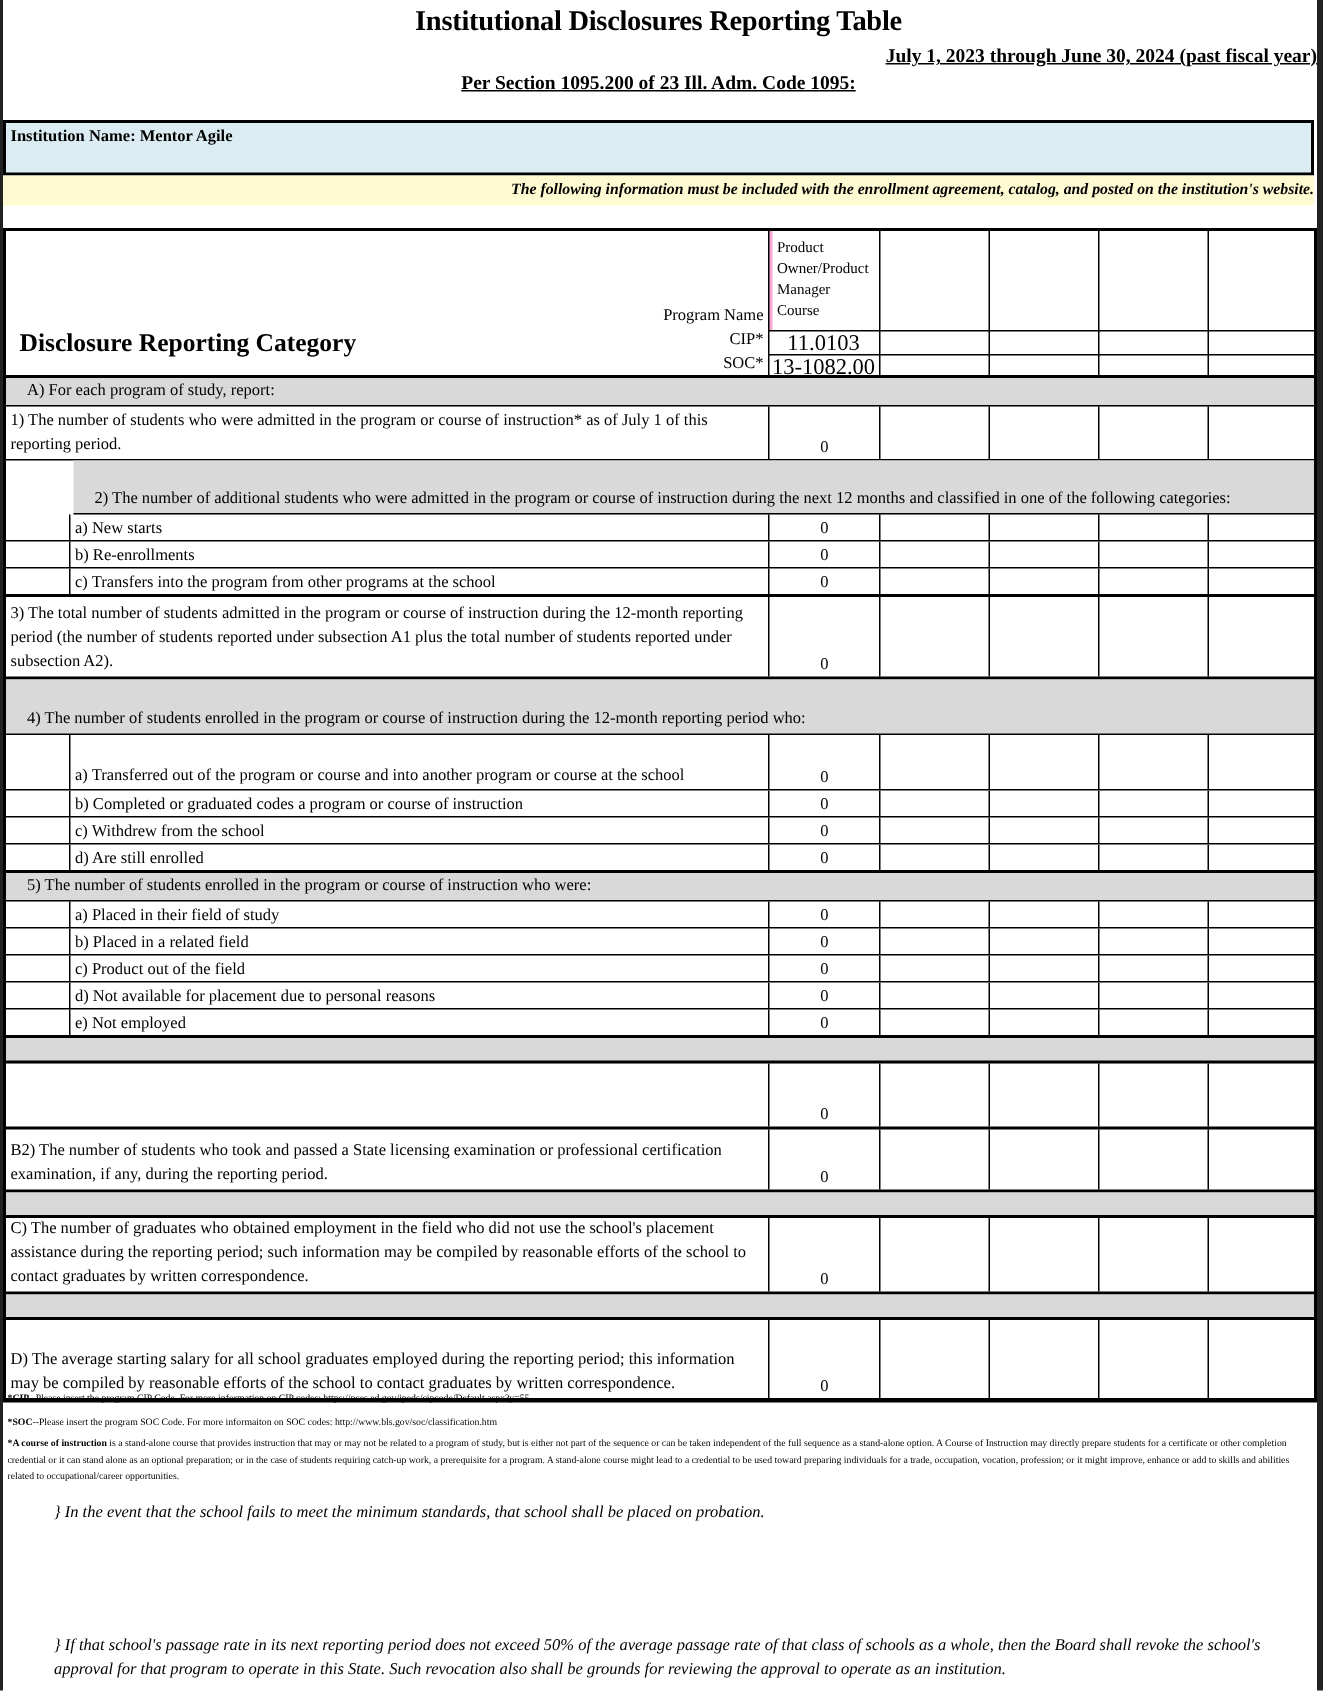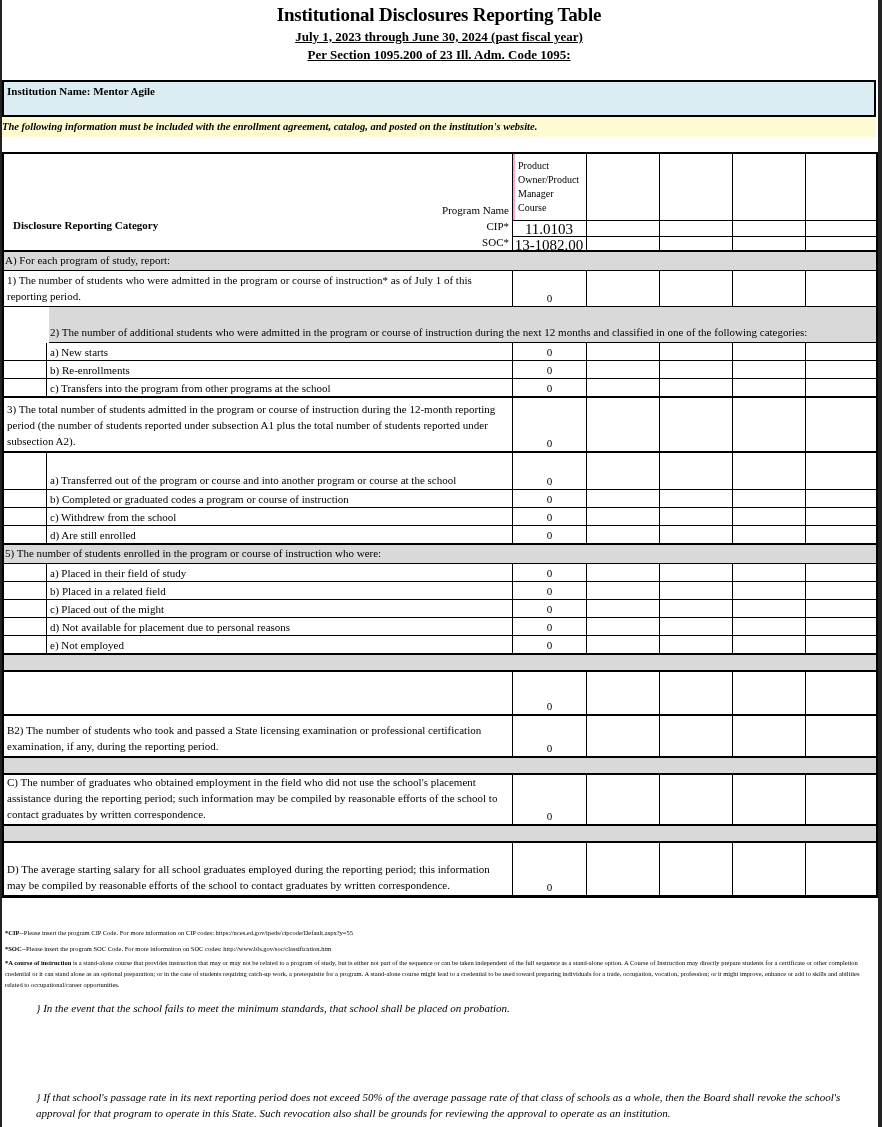--- a/index.html
+++ b/index.html
@@ -5,50 +5,50 @@
   html, body { margin: 0; padding: 0; background: #ffffff; }
   body {
     width: 882px; height: 1127px; position: relative; overflow: hidden;
     font-family: "Liberation Serif", "DejaVu Serif", serif; color: #000;
   }
   .page-border-left { position: absolute; left: 0; top: 0; width: 2px; height: 1127px; background: #222; }
   .page-border-right { position: absolute; left: 878px; top: 0; width: 4px; height: 1127px; background: #222; }
 
   .title { position: absolute; left: 0; width: 878px; top: 4px; text-align: center; font-weight: bold; font-size: 19px; letter-spacing: -0.2px; }
   .subtitle { position: absolute; left: 0; width: 878px; text-align: center; font-weight: bold; font-size: 13px; text-decoration: underline; }
-  .subtitle.s1 { top: 29px; }
+  .subtitle.s1 { top: 29px; text-align: right; }
   .subtitle.s2 { top: 47px; }
 
   .inst-box {
     position: absolute; left: 2px; top: 80px; width: 870px; height: 33px;
     background: #dbedf3; border: 2px solid #000; box-sizing: content-box;
   }
   .inst-box span { position: absolute; left: 3px; top: 3px; font-weight: bold; font-size: 11px; }
   .notice {
     position: absolute; left: 2px; top: 117px; width: 874px; height: 20px;
-    background: #fefbd3; text-align: left; font-weight: bold; font-style: italic; font-size: 10.5px; line-height: 20px;
+    background: #fefbd3; text-align: right; font-weight: bold; font-style: italic; font-size: 10.5px; line-height: 20px;
   }
 
   
   .grid { position: absolute; left: 2px; top: 152px; width: 872px; border: 2px solid #000; border-bottom: 3px solid #000; }
   .row { position: relative; box-sizing: border-box; border-bottom: 1px solid #000; }
   .row.gray { background: #d9d9d9; }
   .row.thick { border-bottom: 2px solid #000; }
   .cell { position: absolute; top: 0; bottom: 0; box-sizing: border-box; font-size: 11px; }
   .label { left: 0; width: 508px; padding: 2px 3px; display: flex; align-items: flex-end; line-height: 16px; }
   .label.sub { left: 42px; width: 466px; border-left: 1px solid #000; align-items: center; padding: 0 3px; }
   .v0 { left: 508px; width: 74px; border-left: 1px solid #000; text-align: center; display: flex; align-items: flex-end; justify-content: center; padding-bottom: 2px; font-size: 11px; }
   .v1 { left: 582px; width: 73px; border-left: 1px solid #000; }
   .v2 { left: 655px; width: 73px; border-left: 1px solid #000; }
   .v3 { left: 728px; width: 73px; border-left: 1px solid #000; }
   .v4 { left: 801px; width: 71px; border-left: 1px solid #000; }
-  .sect-label { padding: 2px 1px; font-size: 11px; position: absolute; left: 0; bottom: 0; white-space: nowrap; line-height: 16px; }
+  .sect-label { padding: 2px 14px; font-size: 11px; position: absolute; left: 0; bottom: 0; white-space: nowrap; line-height: 16px; }
 
   
-  .hdr-left-title { position: absolute; left: 9px; top: 65px; font-weight: bold; font-size: 11px; }
+  .hdr-left-title { position: absolute; left: 9px; top: 65px; font-weight: bold; font-size: 17px; }
   .hdr-right-label { position: absolute; right: 3px; font-size: 11px; text-align: right; }
   .prog-name { position: absolute; left: 508px; width: 74px; top: 0; height: 66px; border-left: 3px solid #f9a8d4; font-size: 10px; line-height: 14px; padding: 5px 2px 0 3px; box-sizing: border-box; }
   .hdr-col { position: absolute; top: 0; height: 98px; border-left: 1px solid #000; }
   .hdr-line { position: absolute; height: 1px; background: #000; }
   .hdr-val { position: absolute; left: 508px; width: 74px; text-align: center; font-size: 15px; }
 
   .foot-small { position: absolute; left: 5px; font-size: 6.5px; line-height: 11px; width: 868px; }
   .foot-small b { font-weight: bold; }
   .rule-text { position: absolute; left: 36px; width: 830px; font-style: italic; font-size: 11px; line-height: 16px; }
 </style>
@@ -130,20 +130,23 @@
 
   <div class="row thick" style="height:55px;">
     <div class="cell label">3) The total number of students admitted in the program or course of instruction during the 12-month reporting period (the number of students reported under subsection A1 plus the total number of students reported under subsection A2).</div>
     <div class="cell v0">0</div>
     <div class="cell v1"></div>
     <div class="cell v2"></div>
     <div class="cell v3"></div>
     <div class="cell v4"></div>
   </div>
 
+  <div class="row gray" style="height:37px;">
+    <div class="sect-label">4) The number of students enrolled in the program or course of instruction during the 12-month reporting period who:</div>
+  </div>
 
   <div class="row" style="height:37px;">
     <div class="cell label sub" style="align-items:flex-end; padding-bottom:1px;">a) Transferred out of the program or course and into another program or course at the school</div>
     <div class="cell v0">0</div>
     <div class="cell v1"></div>
     <div class="cell v2"></div>
     <div class="cell v3"></div>
     <div class="cell v4"></div>
   </div>
   <div class="row" style="height:18px;">
@@ -185,21 +188,21 @@
   </div>
   <div class="row" style="height:18px;">
     <div class="cell label sub">b) Placed in a related field</div>
     <div class="cell v0">0</div>
     <div class="cell v1"></div>
     <div class="cell v2"></div>
     <div class="cell v3"></div>
     <div class="cell v4"></div>
   </div>
   <div class="row" style="height:18px;">
-    <div class="cell label sub">c) Placed out of the might</div>
+    <div class="cell label sub">c) Product out of the field</div>
     <div class="cell v0">0</div>
     <div class="cell v1"></div>
     <div class="cell v2"></div>
     <div class="cell v3"></div>
     <div class="cell v4"></div>
   </div>
   <div class="row" style="height:18px;">
     <div class="cell label sub">d) Not available for placement due to personal reasons</div>
     <div class="cell v0">0</div>
     <div class="cell v1"></div>

